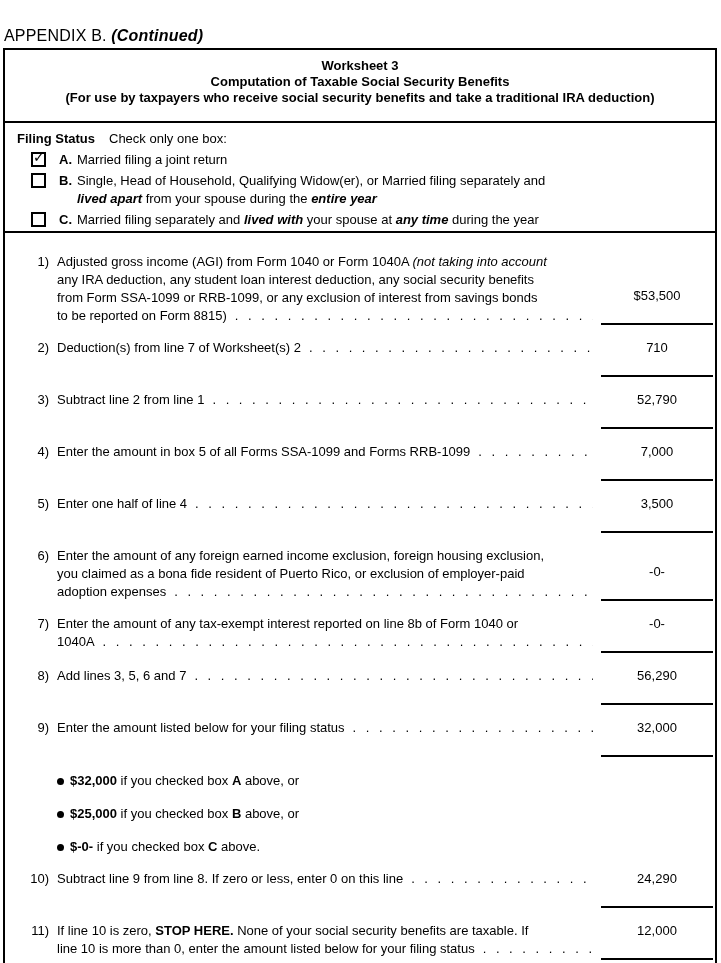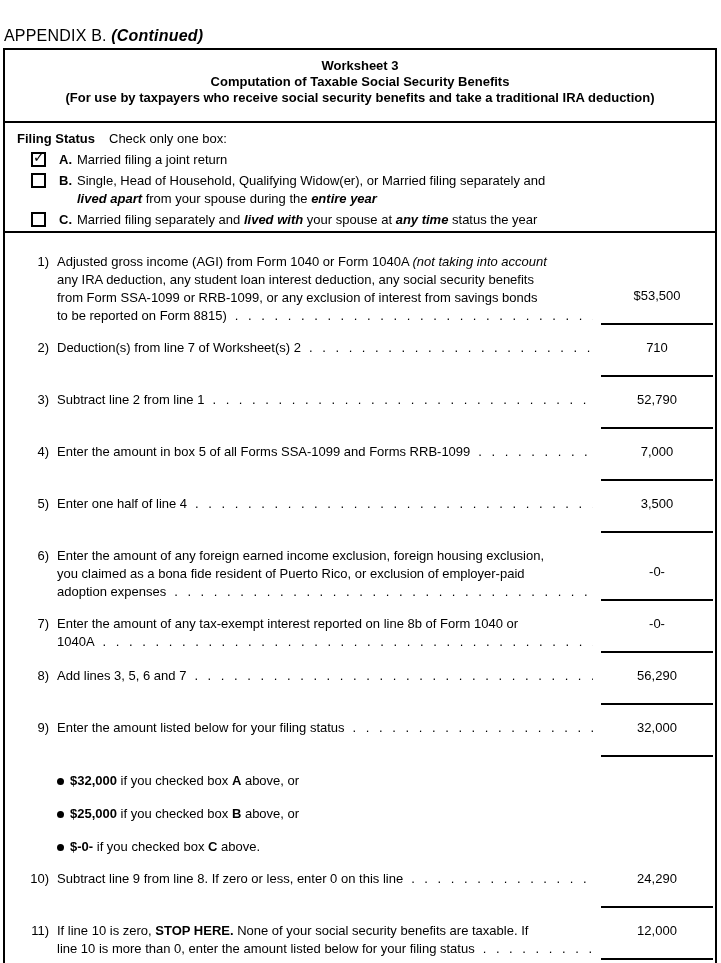--- a/index.html
+++ b/index.html
@@ -159,21 +159,21 @@
             <span class="opt-letter">B.</span>
             <div class="opt-text">
               <div class="fline"><span>Single, Head of Household, Qualifying Widow(er), or Married filing separately and</span></div>
               <div class="fline"><span class="bi">lived apart</span><span> from your spouse during the </span><span class="bi">entire year</span></div>
             </div>
           </div>
           <div class="opt-row">
             <span class="checkbox"></span>
             <span class="opt-letter">C.</span>
             <div class="opt-text">
-              <div class="fline"><span>Married filing separately and </span><span class="bi">lived with</span><span> your spouse at </span><span class="bi">any time</span><span> status the year</span></div>
+              <div class="fline"><span>Married filing separately and </span><span class="bi">lived with</span><span> your spouse at </span><span class="bi">any time</span><span> during the year</span></div>
             </div>
           </div>
         </div>
     </div>
 
     <div class="items" id="items">
         <div class="item-row">
           <div class="num">1)</div>
           <div class="txt">
             <div class="tline"><span>Adjusted gross income (AGI) from Form 1040 or Form 1040A </span><span class="i">(not taking into account</span></div>

